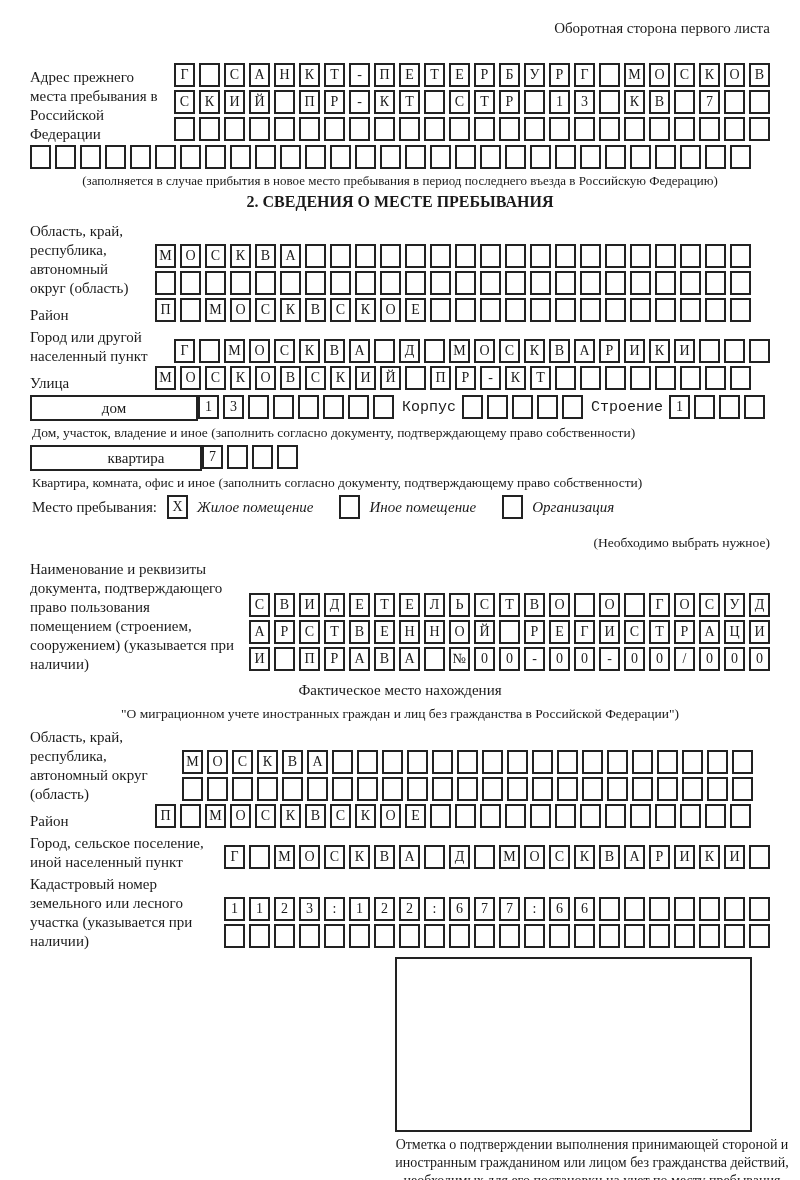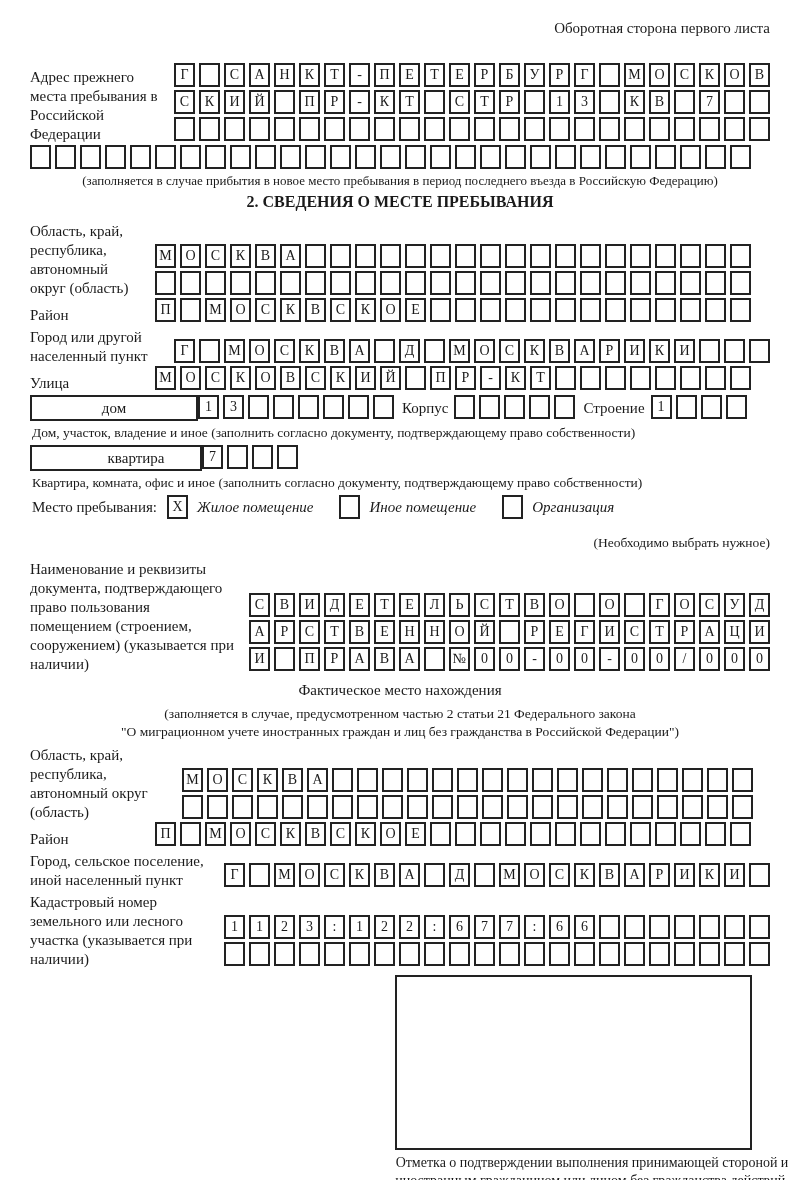--- a/index.html
+++ b/index.html
@@ -37,21 +37,21 @@
   .h3 { text-align: center; font-size: 15px; font-weight: normal; margin: 8px 0 6px 0; }
 
   .house-row { display: flex; align-items: flex-start; margin: 2px 0 2px 0; }
   .labelbox {
     height: 26px; border: 2px solid #222; font-size: 15px;
     display: flex; align-items: center; justify-content: center;
     background: #fff;
   }
   .labelbox.house { width: 168px; }
   .labelbox.apartment { width: 172px; padding-left: 40px; }
-  .inline-label { font-size: 15px; line-height: 26px; margin: 0 6px 0 8px; white-space: nowrap; }
+  .inline-label { font-size: 15px; line-height: 26px; margin: 0 6px 0 8px; white-space: nowrap; font-family: Liberation Mono, monospace; }
 
   .stay-row { display: flex; align-items: center; margin: 4px 0 2px 2px; }
   .stay-label { font-size: 15px; margin-right: 10px; }
   .checkbox {
     width: 21px; height: 24px; border: 2px solid #222;
     display: inline-flex; align-items: center; justify-content: center;
     font-size: 14px; background: #fff;
   }
   .opt-label { font-size: 15px; margin: 0 26px 0 9px; font-style: italic; }
   .stay-note { font-size: 13.5px; margin: 16px 0 6px 240px; text-align: right; }
@@ -462,21 +462,20 @@
           <div class="cell">0</div>
           <div class="cell">/</div>
           <div class="cell">0</div>
           <div class="cell">0</div>
           <div class="cell">0</div>
         </div>
     </div>
   </div>
 
   <div class="h3">Фактическое место нахождения</div>
-  <div class="fact-note">(заполняется в случае, предусмотренном частью 2 статьи 21 Федерального закона</div>
   <div class="fact-note mb2">"О миграционном учете иностранных граждан и лиц без гражданства в Российской Федерации")</div>
 
   <div class="frow">
     <div class="label w152">Область, край, республика, автономный округ (область)</div>
     <div class="boxcol">
       <div class="boxes">
           <div class="cell">М</div>
           <div class="cell">О</div>
           <div class="cell">С</div>
           <div class="cell">К</div>

